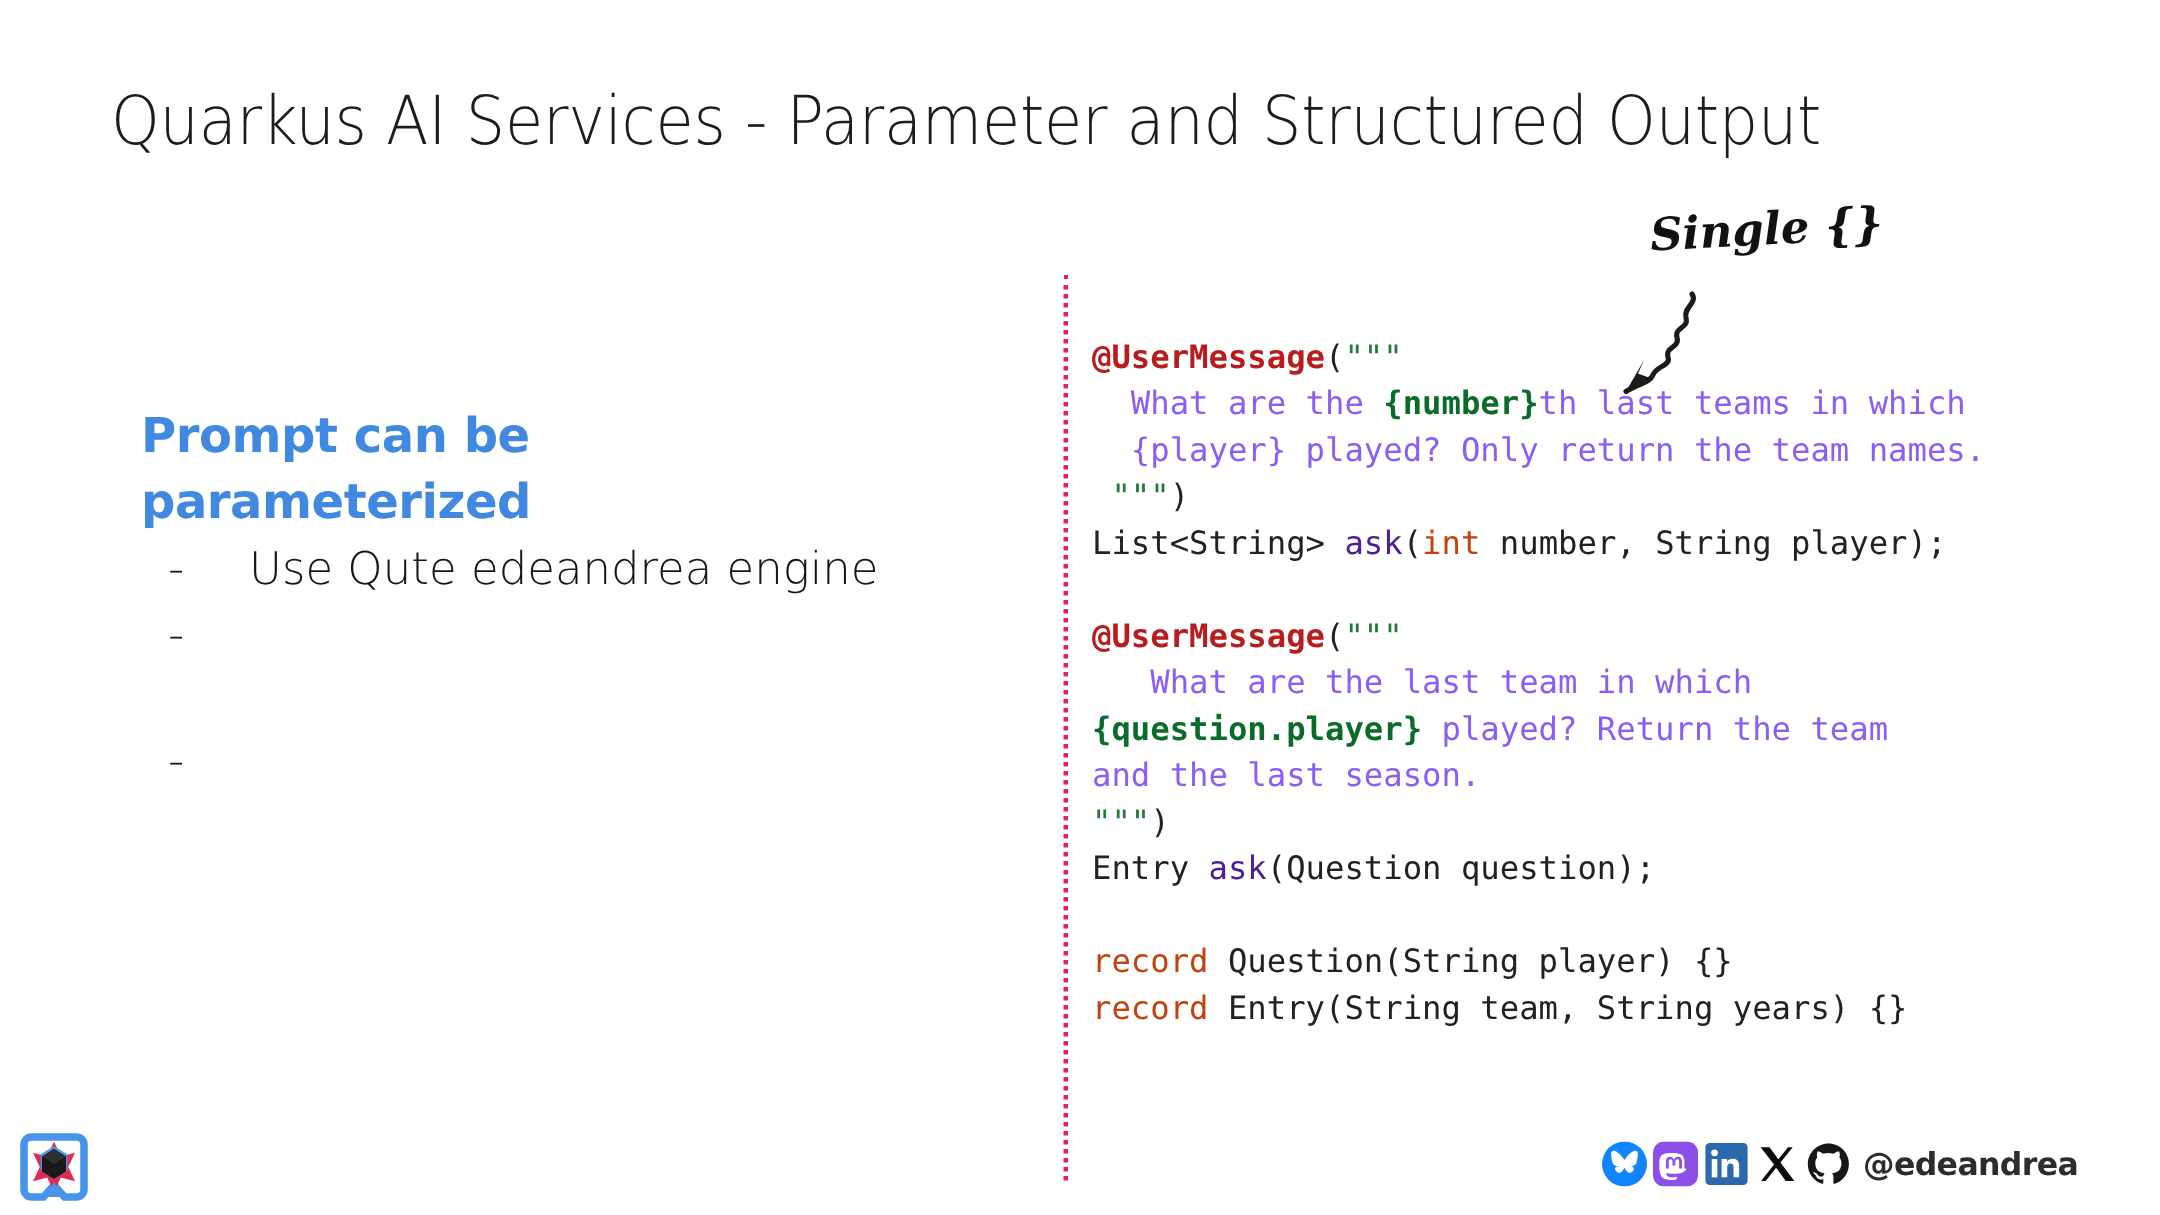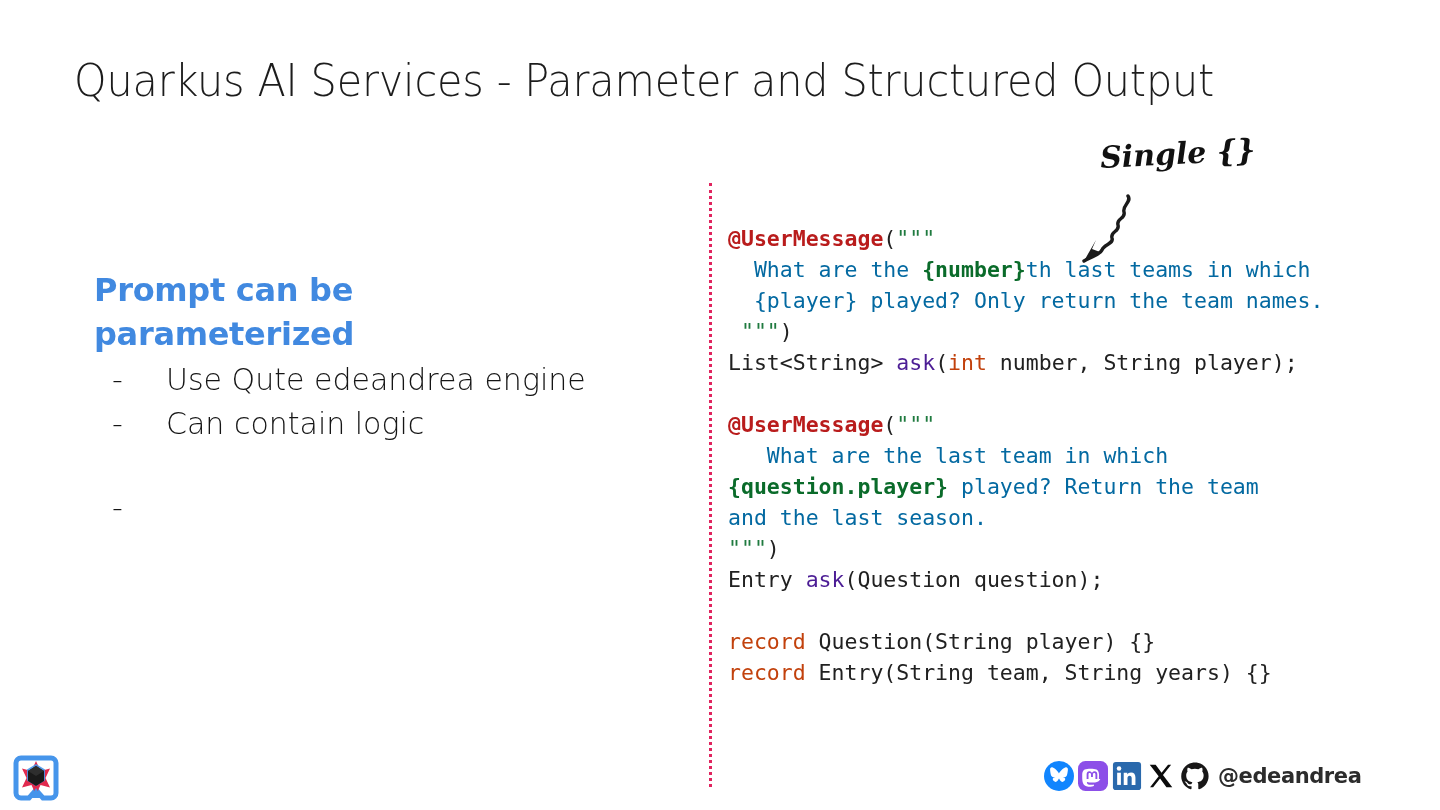--- a/index.html
+++ b/index.html
@@ -89,21 +89,21 @@
     font-family: "DejaVu Sans Mono", monospace;
     font-size: 21.5px;
     line-height: 31px;
     white-space: pre;
     color: #212121;
     letter-spacing: 0px;
   }
   .code-line { white-space: pre; }
   .tok-anno   { color: #b91c1c; font-weight: bold; }
   .tok-str    { color: #1f7a3f; }
-  .tok-text   { color: #0369a1; }
+  .tok-text   { color: #8b5cf6; }
   .tok-param  { color: #0a6b2a; font-weight: bold; }
   .tok-kw     { color: #c2410c; }
   .tok-fn     { color: #4c1d95; }
   .tok-plain  { color: #212121; }
   .tok-blank  { display: block; height: 31px; }
 
   
   #annotation-single {
     position: absolute;
     left: 1100px;
@@ -129,21 +129,21 @@
     position: absolute;
     left: 12px;
     top: 754px;
     width: 48px;
     height: 48px;
   }
 
   
   #social-bar {
     position: absolute;
-    left: 1044px;
+    left: 1068px;
     top: 758px;
     height: 36px;
     display: flex;
     align-items: center;
   }
   .social-icon {
     width: 30px;
     height: 30px;
     margin-right: 4px;
     flex: 0 0 auto;
@@ -167,21 +167,20 @@
 
   <div>
     <div class="section-heading narrow">Prompt can be parameterized</div>
     <ul class="bullet-list">
       <li class="bullet-item">
         <span class="bullet-dash">-</span>
         <span class="bullet-text">Use Qute edeandrea engine</span>
       </li>
       <li class="bullet-item">
         <span class="bullet-dash">-</span>
-        <span class="bullet-text">Can contain logic</span>
       </li>
     </ul>
   </div>
 
   <div class="block-gap"></div>
 
   <div>
     <ul class="bullet-list">
       <li class="bullet-item">
         <span class="bullet-dash">-</span>

